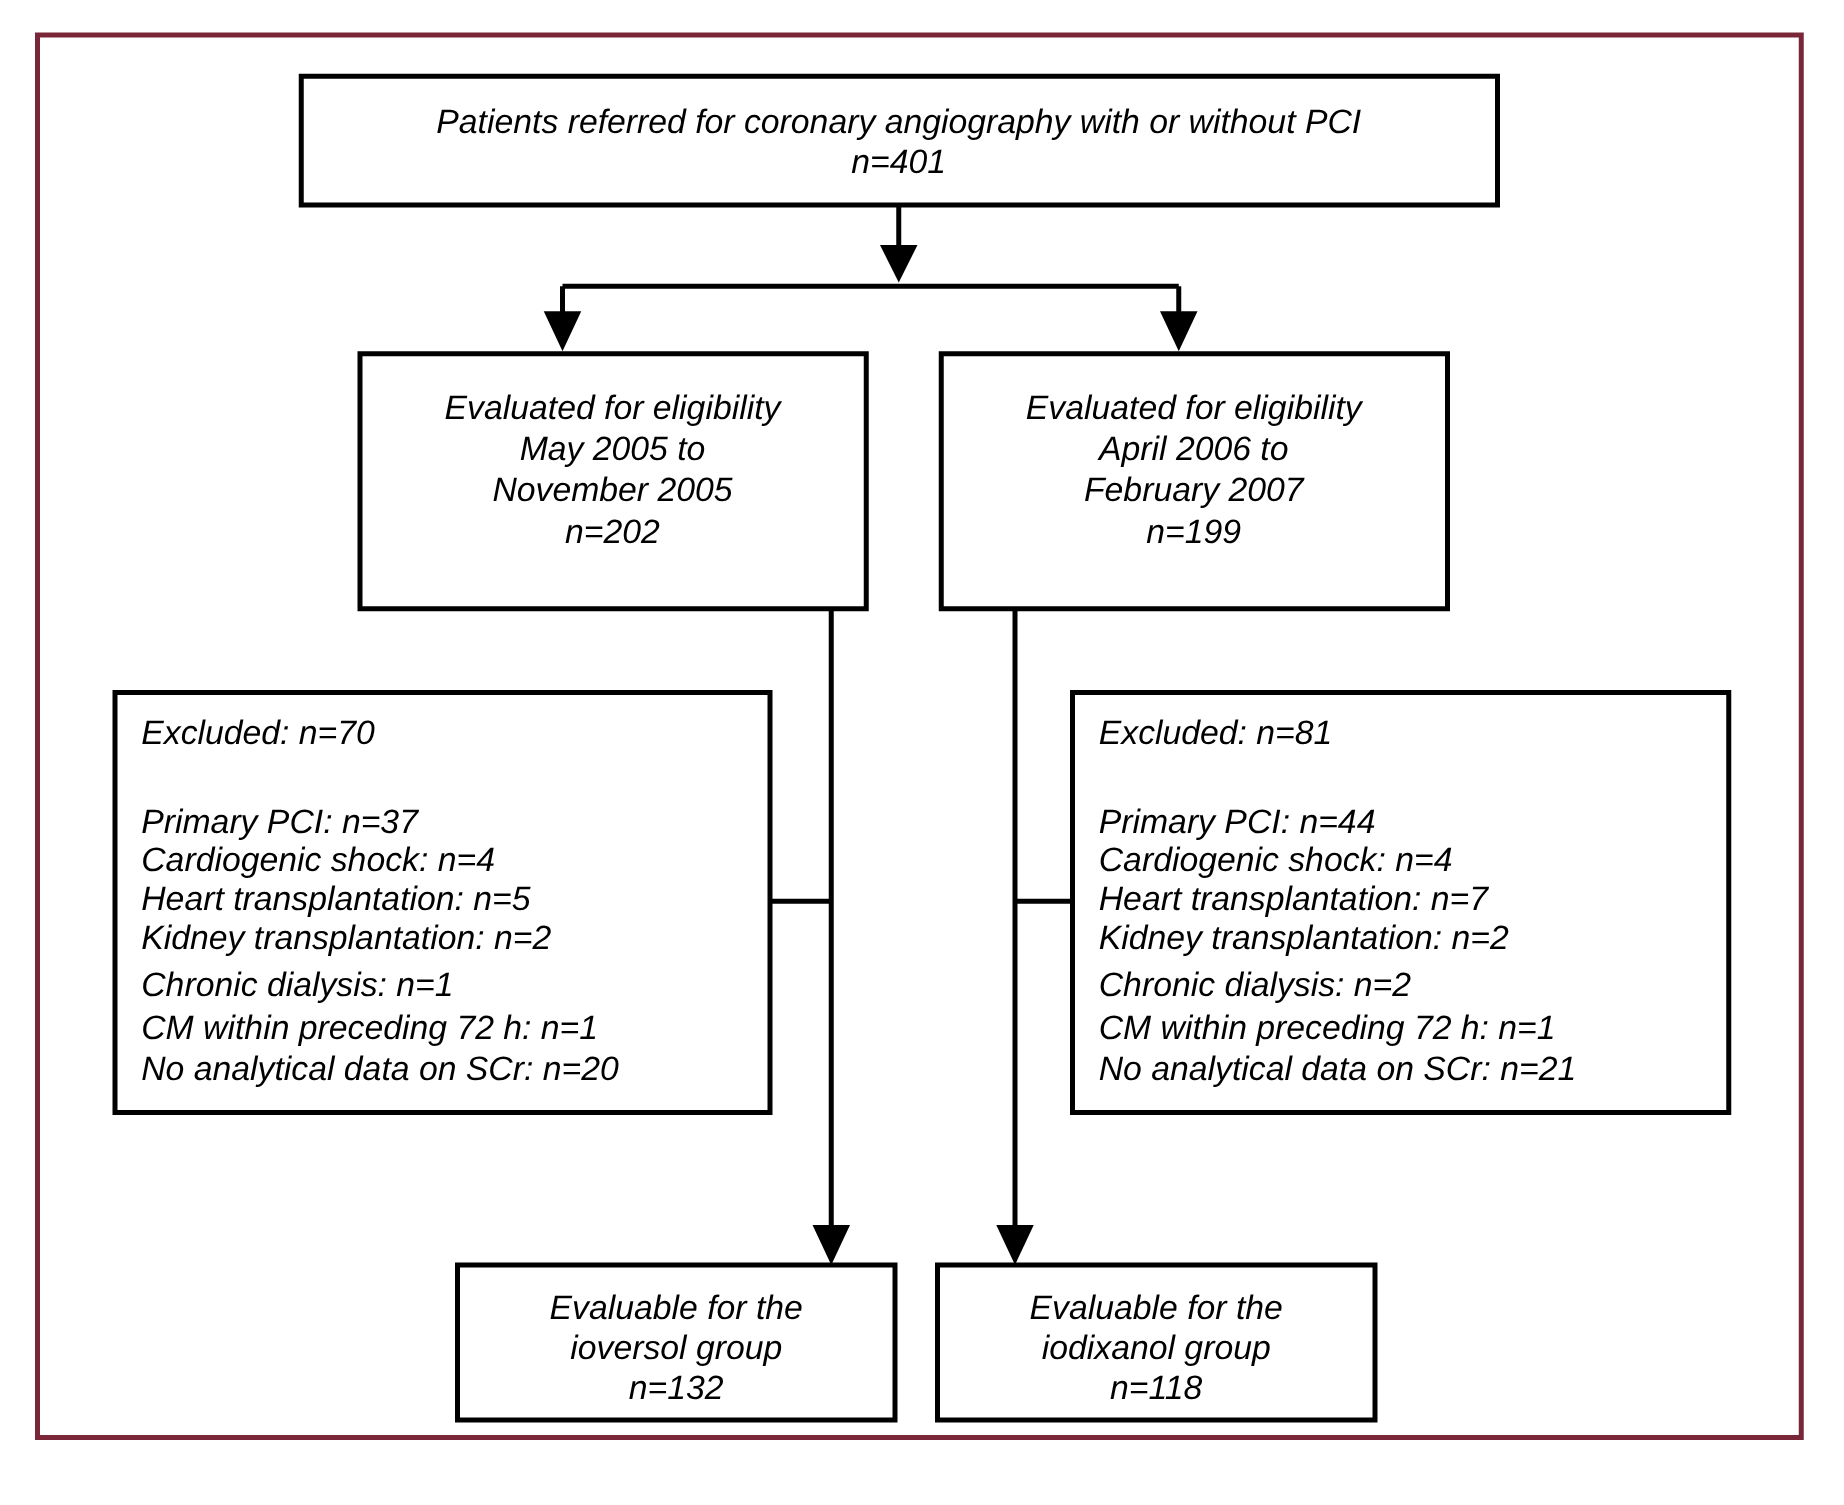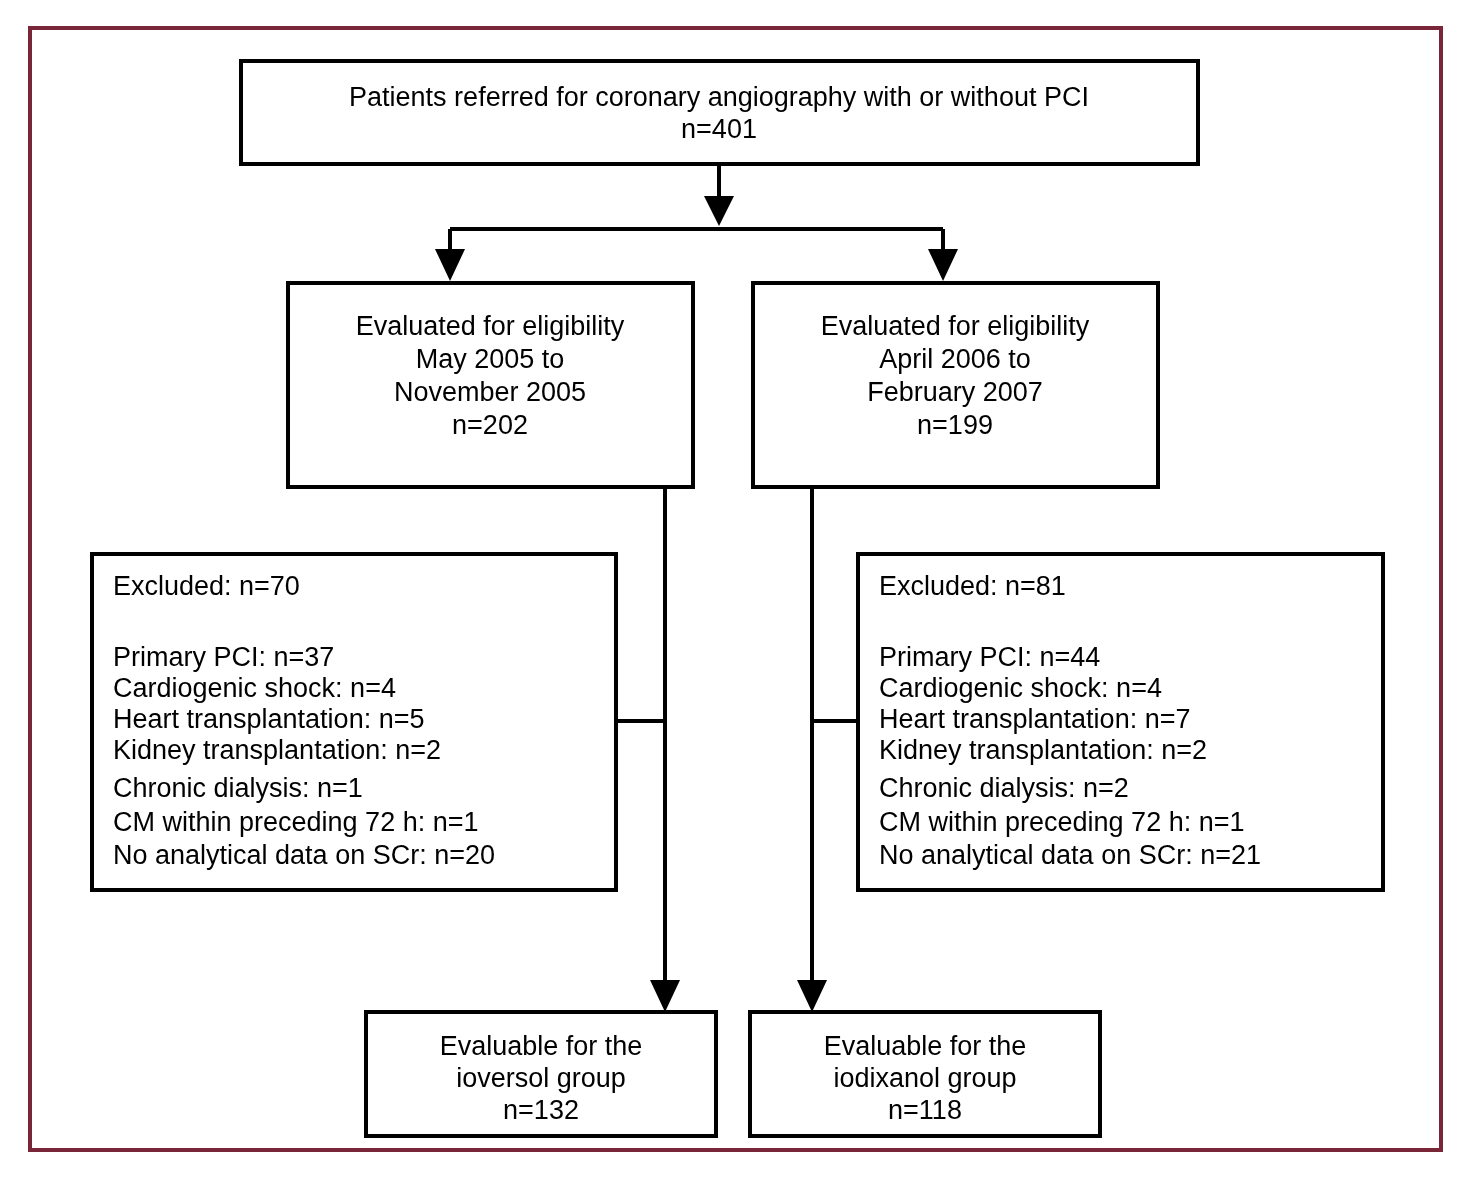--- a/index.html
+++ b/index.html
@@ -7,20 +7,21 @@
     padding: 0;
     background: #ffffff;
   }
   #page {
     position: relative;
     width: 1475px;
     height: 1204px;
     background: #ffffff;
     font-family: "Liberation Sans", sans-serif;
     overflow: hidden;
+    font-style: italic;
   }
   #outer-frame {
     position: absolute;
     left: 28px;
     top: 26px;
     width: 1415px;
     height: 1126px;
     border: 4px solid #7a2639;
     box-sizing: border-box;
   }

